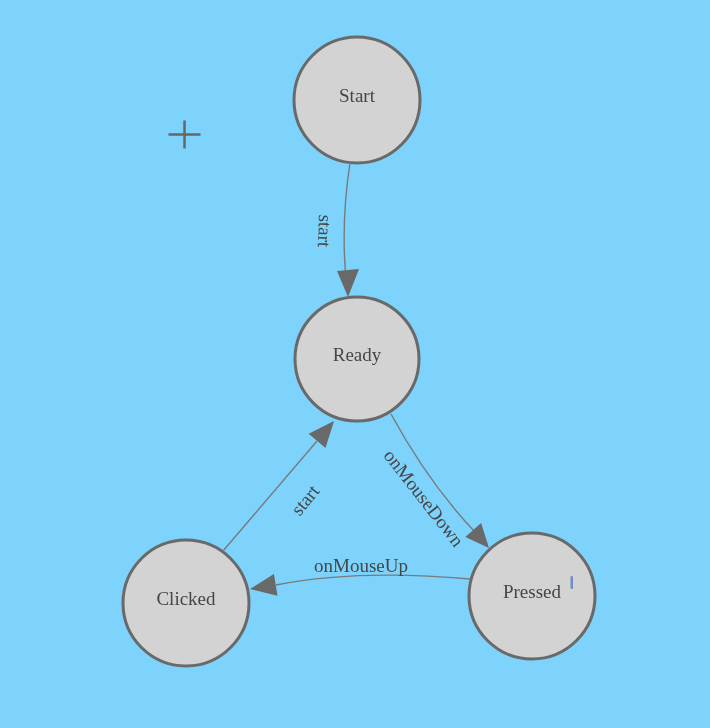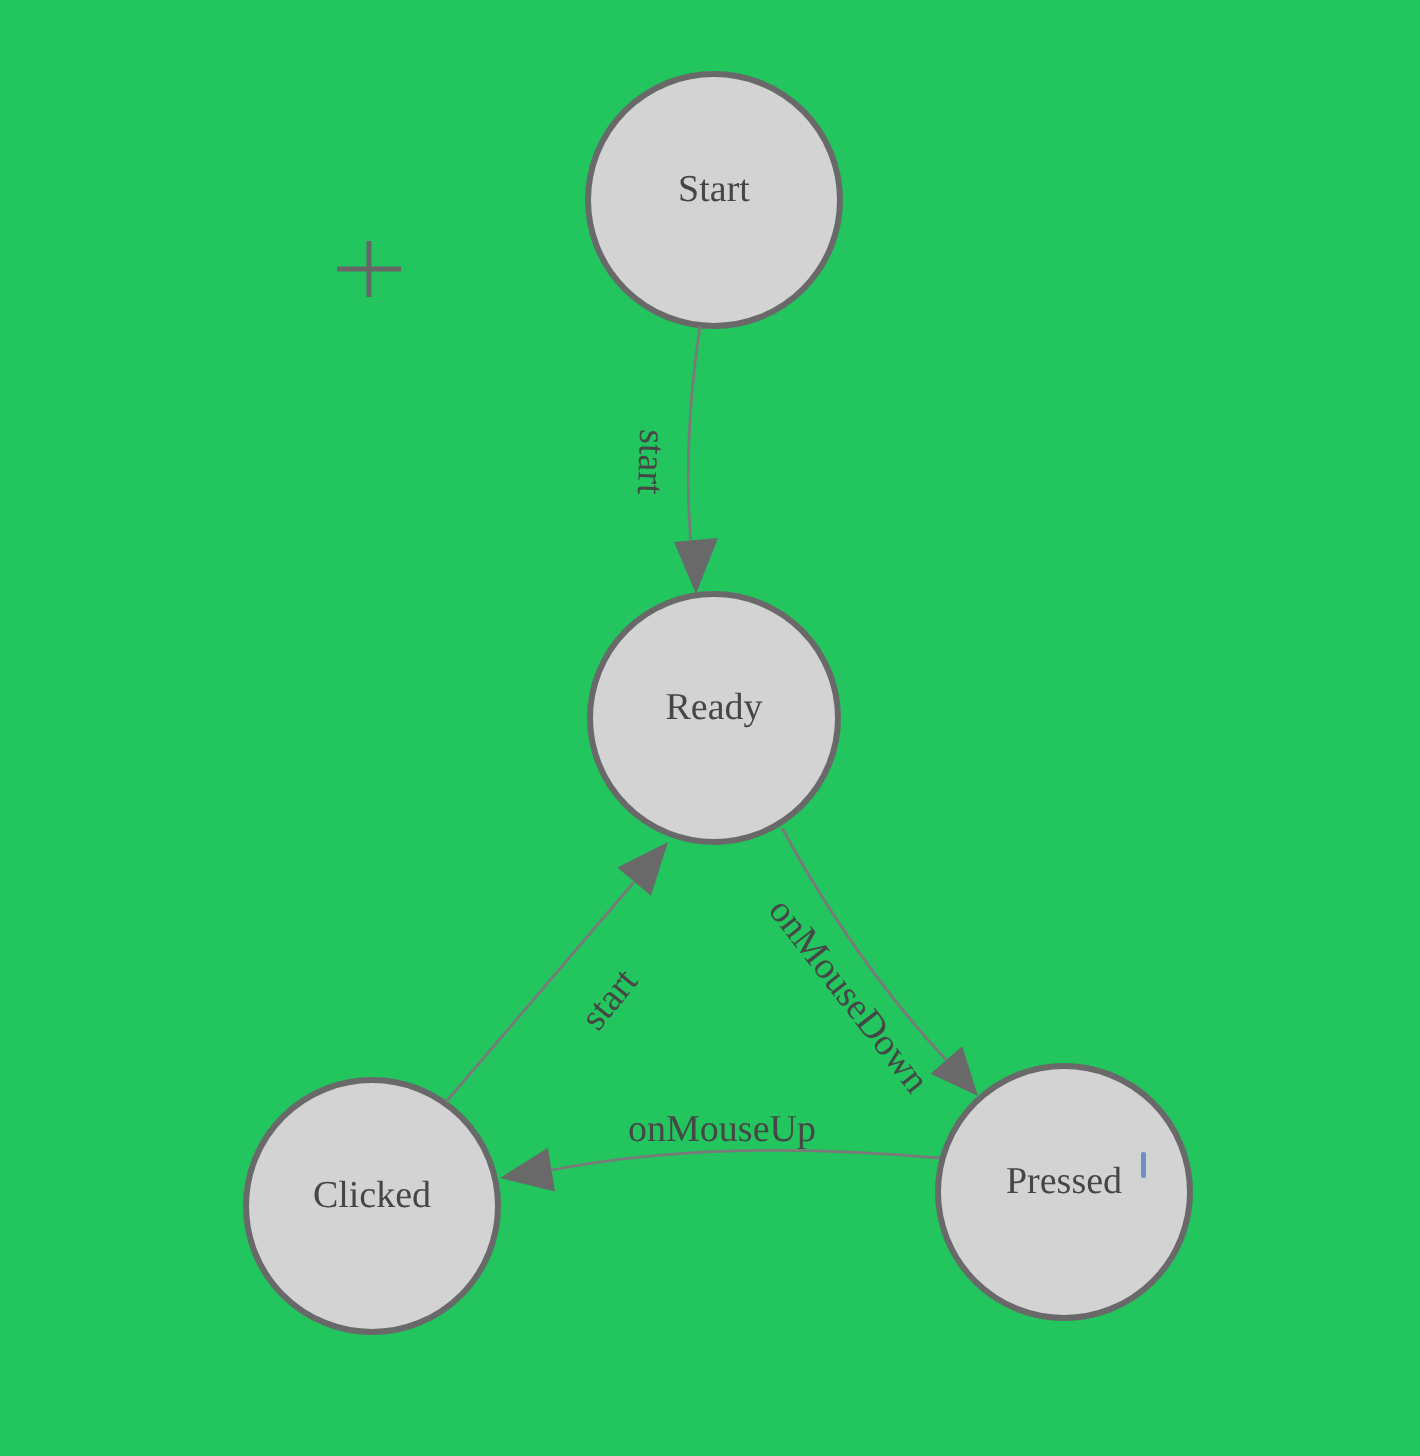--- a/index.html
+++ b/index.html
@@ -1,17 +1,17 @@
 <!DOCTYPE html>
 <html><head>
 <meta charset="utf-8">
 <style>
   html,body{margin:0;padding:0;background:#ffffff;}
   body{width:710px;height:728px;overflow:hidden;font-family:"Liberation Serif","DejaVu Serif",serif;}
-  #stage{position:relative;width:710px;height:728px;background:#22c55e;}
+  #stage{position:relative;width:710px;height:728px;background:#7dd3fc;}
   svg{position:absolute;left:0;top:0;}
   text{font-family:"Liberation Serif","DejaVu Serif",serif;}
   .node-circle{cursor:move;}
   .edge-path{fill:none;}
 </style>
 </head>
 <body>
 
 <div id="stage">
   <svg id="diagram-svg" width="710" height="728" viewBox="0 0 710 728">

